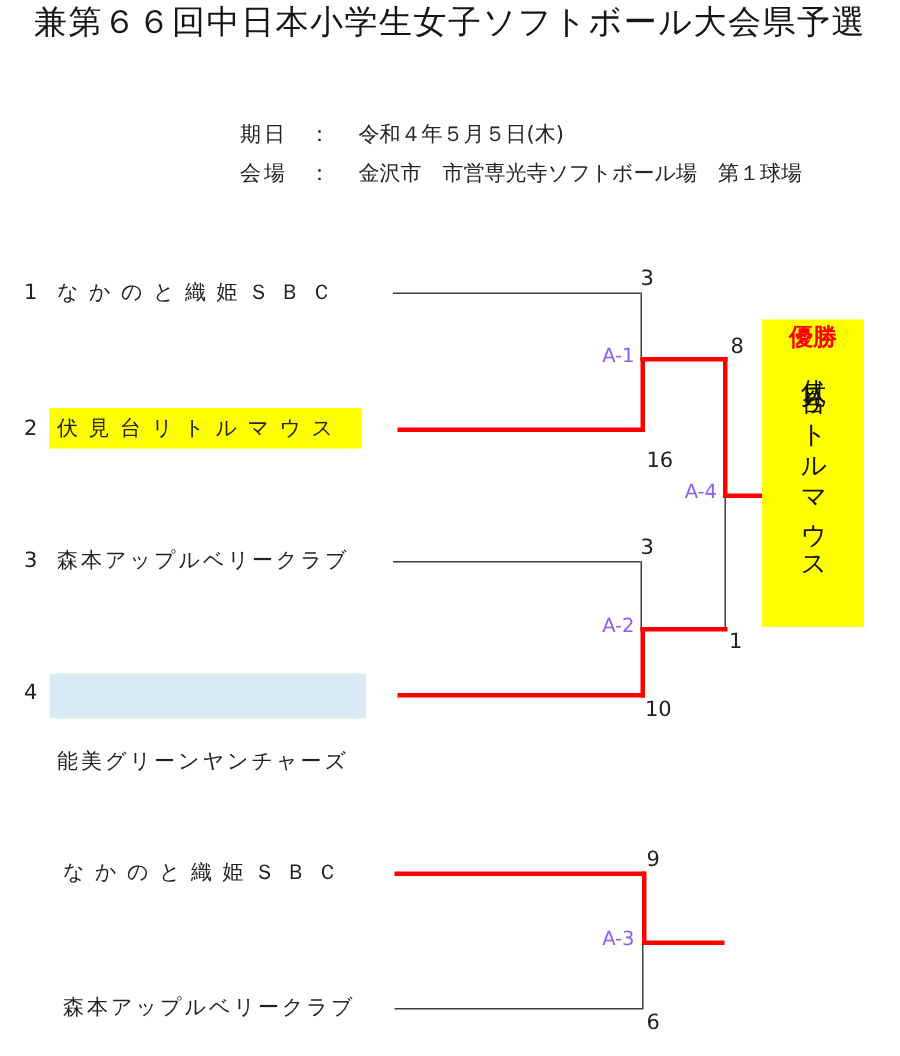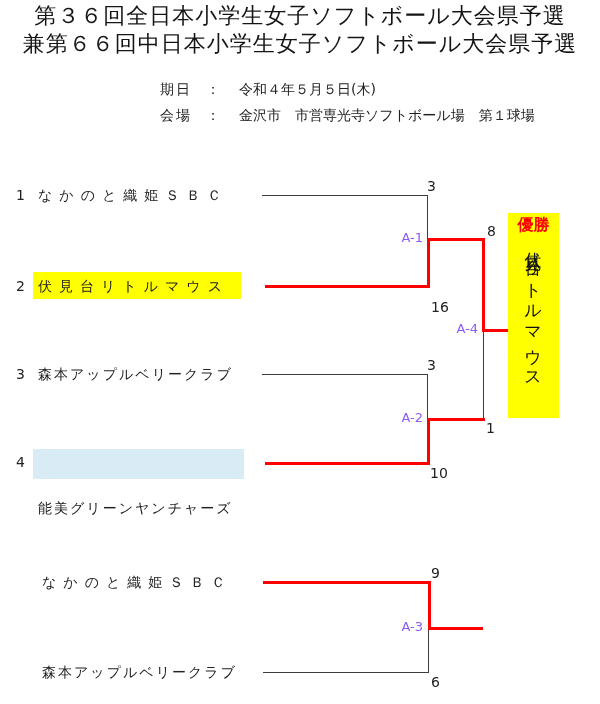--- a/index.html
+++ b/index.html
@@ -29,36 +29,35 @@
   .team  { position:absolute; font-size:14px; line-height:15px; color:#222; white-space:nowrap; }
   .ls-wide   { letter-spacing:7px; }
   .ls-narrow { letter-spacing:2px; }
   .score  { position:absolute; font-size:14px; line-height:15px; color:#222; }
   .mlabel { position:absolute; font-size:13px; line-height:14px; width:26px; text-align:right; color:#8b5cf6; }
 
   .hl { position:absolute; }
   .hl-yellow { left:33px; top:272px; width:208px; height:27px; background:#ffff00; }
   .hl-blue   { left:33px; top:449px; width:211px; height:30px; background:#d9ecf5; }
 
-  .champion-box { position:absolute; left:508px; top:213px; width:51px; height:205px; background:#ffff00; text-align:center; }
+  .champion-box { position:absolute; left:508px; top:213px; width:68px; height:205px; background:#ffff00; text-align:center; }
   .champion-badge { display:block; margin-top:2px; font-size:16px; font-weight:bold; color:#ff0000; letter-spacing:0px; }
   .champion-name {
     display:inline-block; margin-top:3px;
     writing-mode:vertical-rl; text-orientation:upright;
     font-size:17px; letter-spacing:3px; color:#111; line-height:20px;
   }
   .section-heading { position:absolute; left:66px; top:511px; font-size:15px; letter-spacing:1px; color:#222; }
 </style>
 </head>
 <body>
 
 <div class="page">
 
   <div class="title-block">
-    <div>第３６回全日本小学生女子ソフトボール大会県予選</div>
     <div>兼第６６回中日本小学生女子ソフトボール大会県予選</div>
   </div>
 
   <div class="info-block">
     <div class="info-row">
       <span class="info-label">期日</span>
       <span class="info-colon">：</span>
       <span class="info-value">令和４年５月５日(木)</span>
     </div>
     <div class="info-row">

